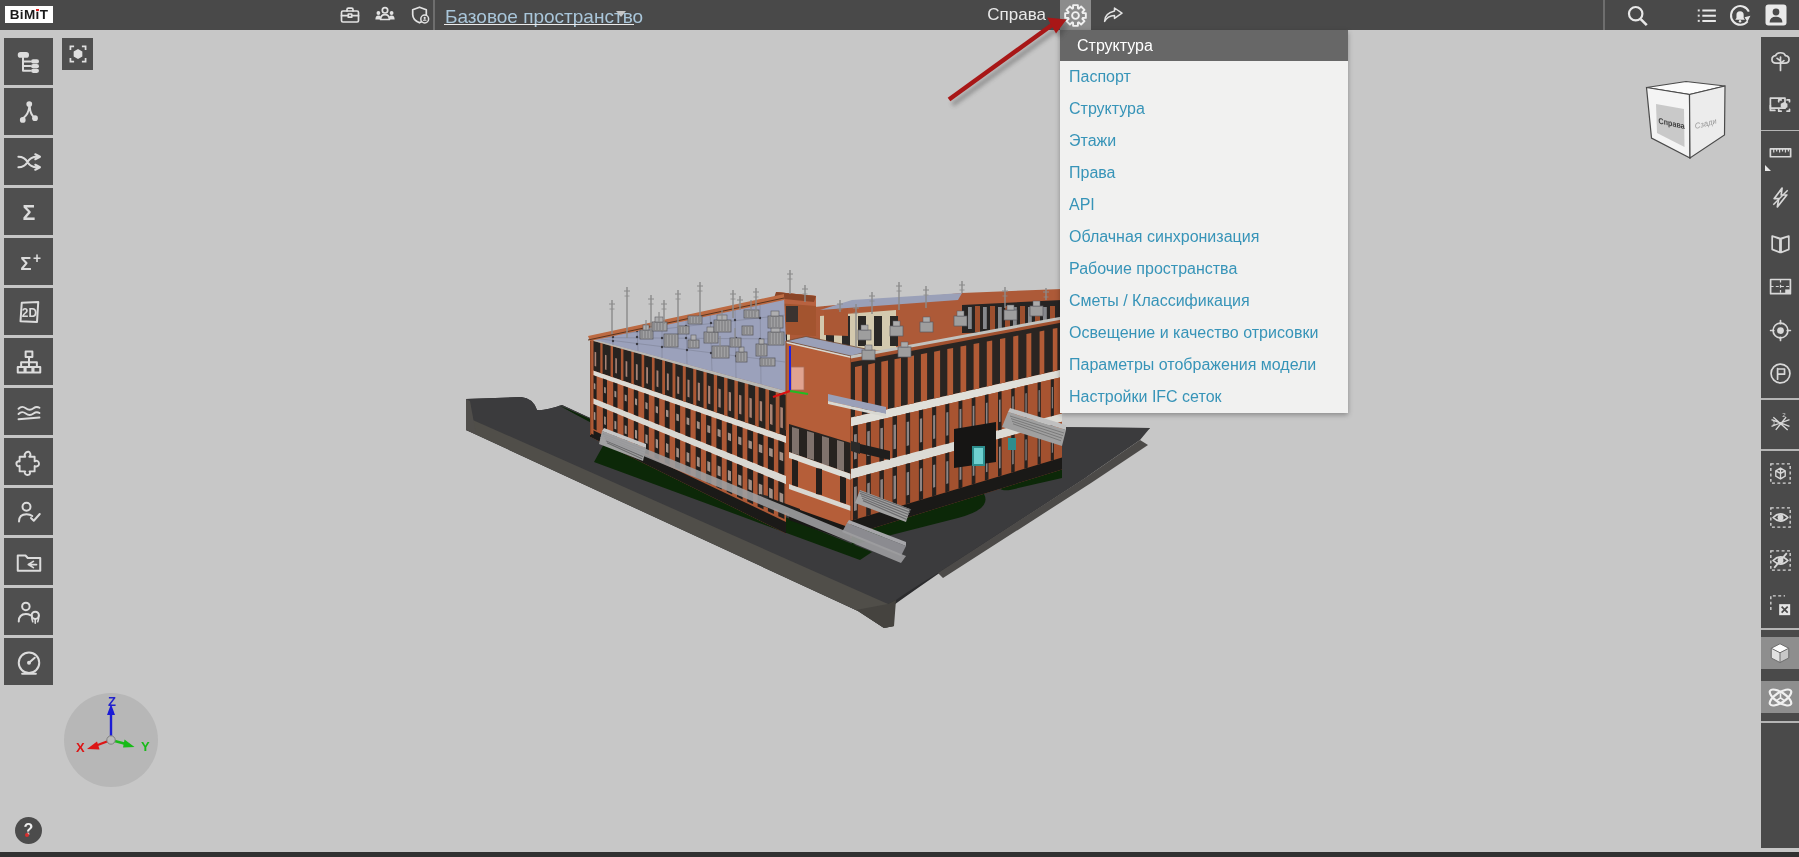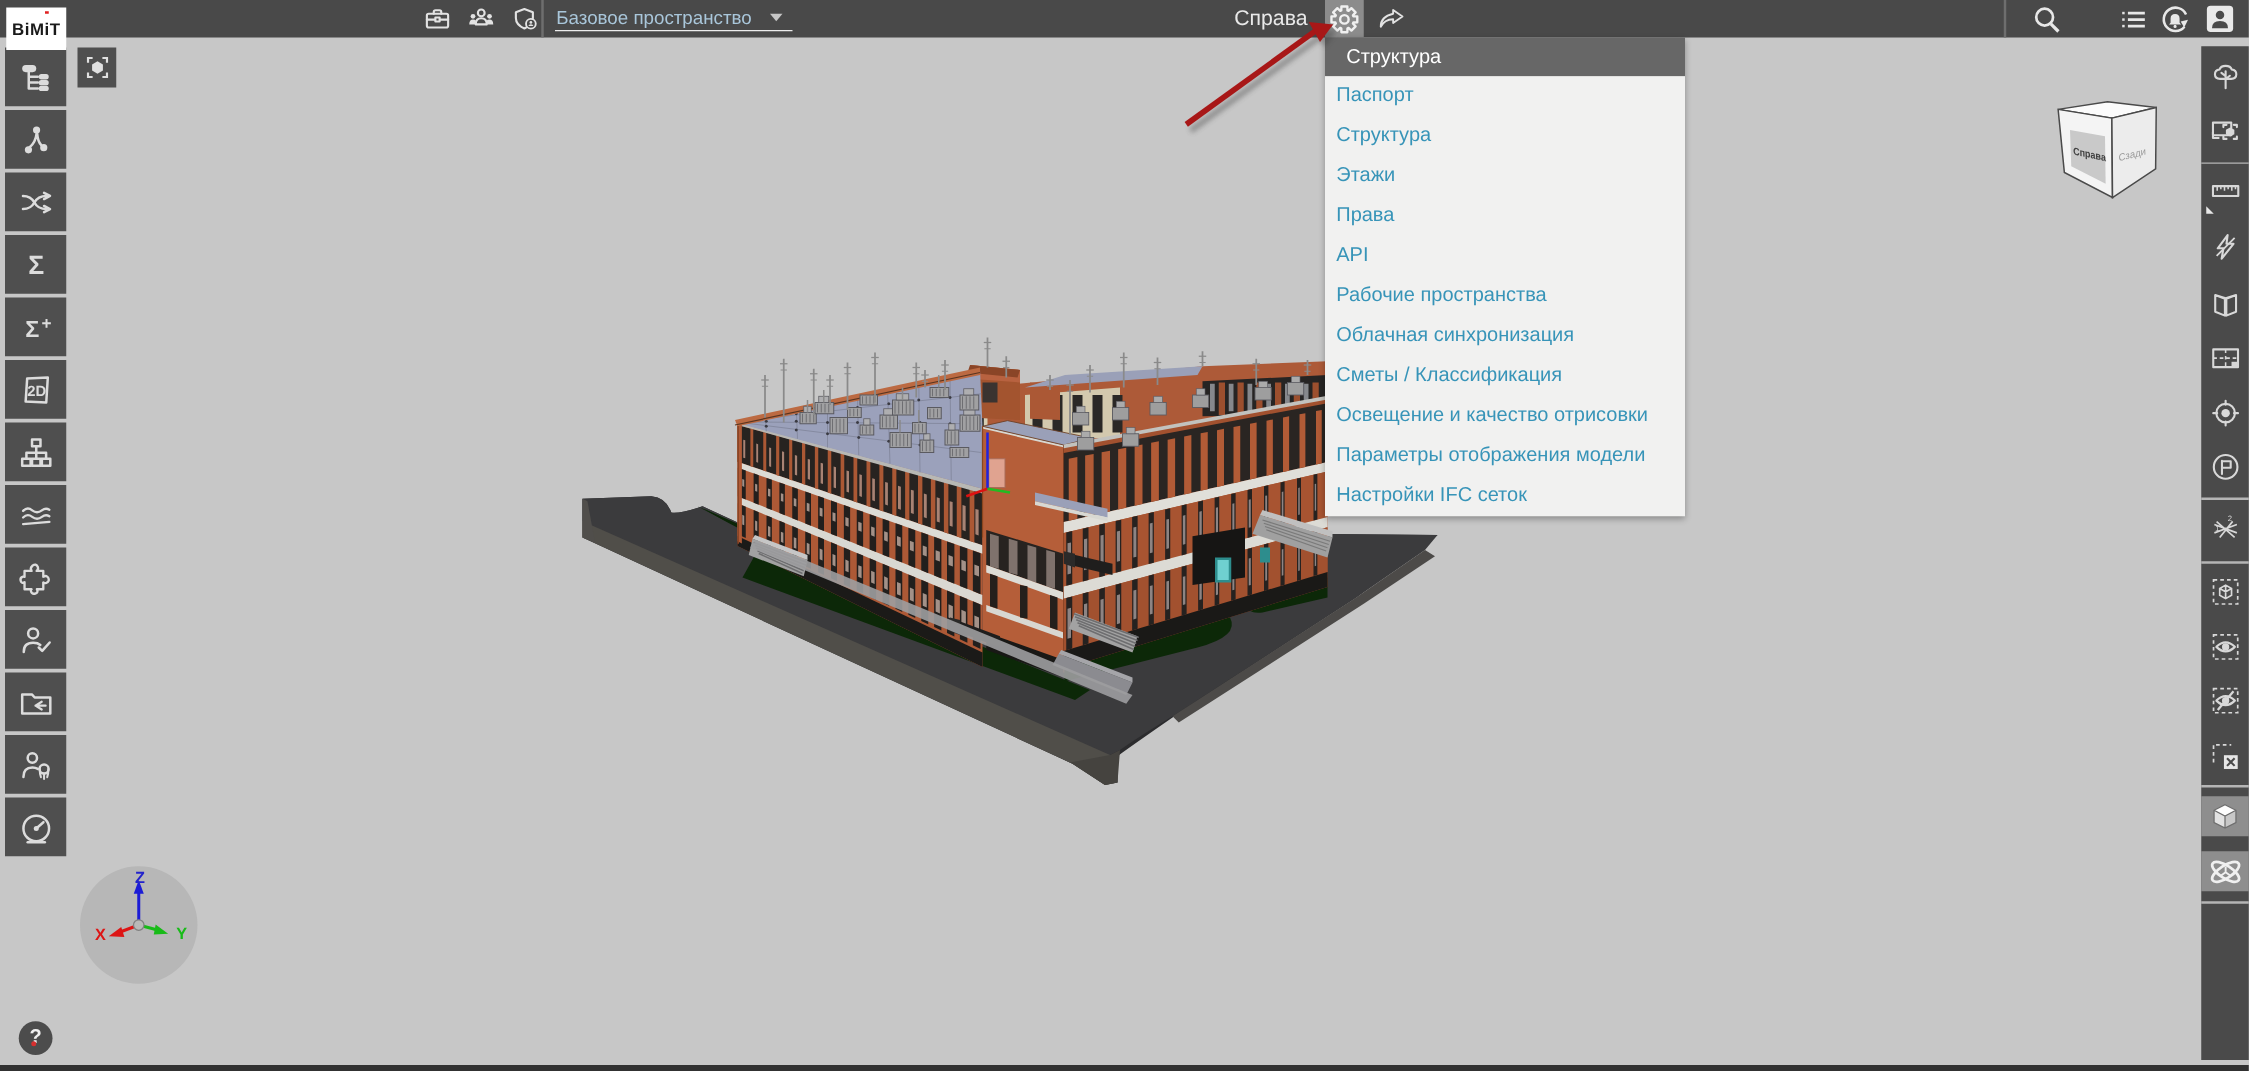--- a/index.html
+++ b/index.html
@@ -1,20 +1,20 @@
 <!DOCTYPE html>
 <html><head><meta charset="utf-8"><style>
 *{margin:0;padding:0;box-sizing:border-box}
 html,body{width:1799px;height:857px;overflow:hidden;font-family:"Liberation Sans",sans-serif;background:#c7c7c7}
 #topbar{position:absolute;left:0;top:0;width:1799px;height:30px;background:#494949;z-index:10}
 .tsep{position:absolute;top:0;width:2px;height:30px;background:#6e6e6e}
-#logo{position:absolute;left:5px;top:6px;width:48px;height:34px;background:#fff;display:flex;align-items:center;justify-content:center}
+#logo{position:absolute;left:5px;top:6px;width:48px;height:17px;background:#fff;display:flex;align-items:center;justify-content:center}
 #logo span{font-size:13.5px;font-weight:bold;color:#1a1a1a;letter-spacing:0.4px}
 .ticon{position:absolute;top:3px}
-#seltext{position:absolute;left:445px;top:6px;font-size:15px;color:#a9c6da}
+#seltext{position:absolute;left:445px;top:6px;font-size:19px;color:#a9c6da}
 #selline{position:absolute;left:444px;top:23.5px;width:190px;height:1.5px;background:#ececec}
 #seltri{position:absolute;left:616px;top:11px;width:0;height:0;border-left:5.5px solid transparent;border-right:5.5px solid transparent;border-top:6.5px solid #c6c6c6}
 #title{position:absolute;left:946px;top:5px;width:100px;text-align:right;font-size:17px;color:#e9e9e9}
 #gearbtn{position:absolute;left:1060px;top:0;width:31px;height:30px;background:#8c8c8c;display:flex;align-items:center;justify-content:center}
 #menu{position:absolute;left:1060px;top:30px;width:288px;z-index:20;box-shadow:0 2px 5px rgba(0,0,0,0.3)}
 #menuhdr{height:31px;background:#676767;color:#fff;font-size:16px;line-height:31px;padding-left:17px}
 #menu ul{list-style:none;background:#f1f1f0}
 #menu li{height:32px;line-height:32px;padding-left:9px;font-size:16px;color:#3794b8}
 #leftbar{position:absolute;left:4px;top:38px;z-index:5}
 .lbtn{position:absolute;left:0;width:49px;height:47px;background:#4f4f4f;display:flex;align-items:center;justify-content:center}
@@ -823,22 +823,22 @@
 <div style="position:absolute;left:4px;top:128px;width:0;height:0;border-left:6px solid #e8e8e8;border-top:6px solid transparent;border-bottom:0 solid transparent"></div>
 </div>
 <div id="menu">
     <div id="menuhdr">Структура</div>
     <ul>
 <li>Паспорт</li>
 <li>Структура</li>
 <li>Этажи</li>
 <li>Права</li>
 <li>API</li>
+<li>Облачная синхронизация</li>
 <li>Рабочие пространства</li>
-<li>Облачная синхронизация</li>
 <li>Сметы / Классификация</li>
 <li>Освещение и качество отрисовки</li>
 <li>Параметры отображения модели</li>
 <li>Настройки IFC сеток</li>
 </ul>
   </div>
 <div id="botbar"></div>
 <div id="helpbtn"><span>?</span><div id="helpdot"></div></div>
 <svg id="arrow" width="1799" height="857" viewBox="0 0 1799 857" style="pointer-events:none">
 <defs>

